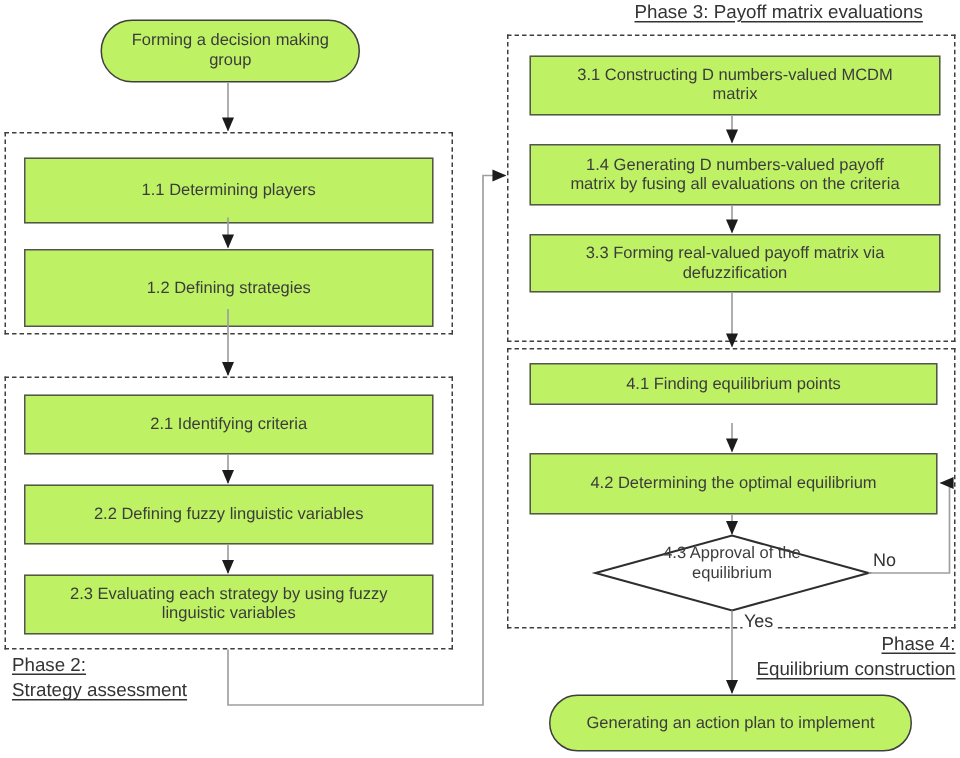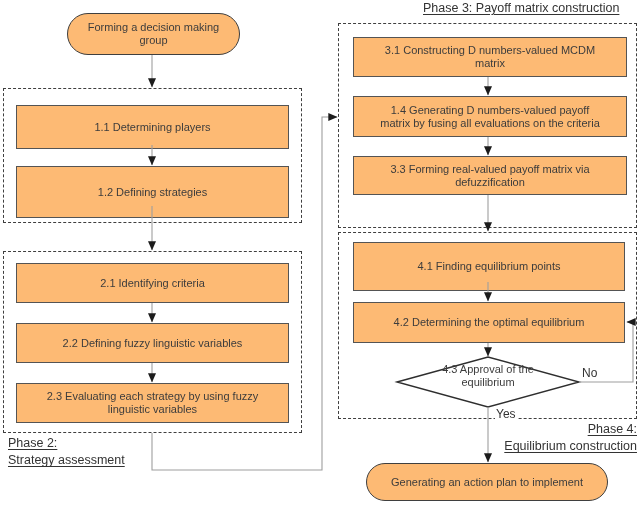--- a/index.html
+++ b/index.html
@@ -9,21 +9,21 @@
     width: 640px;
     height: 505px;
     background: #ffffff;
     font-family: "Liberation Sans", sans-serif;
     color: #3c3c3c;
     overflow: hidden;
   }
   .box {
     position: absolute;
     border: 1.4px solid #545454;
-    background: #fdba74;
+    background: #bef264;
     display: flex;
     align-items: center;
     justify-content: center;
     text-align: center;
     font-size: 11px;
     line-height: 1.18;
     white-space: pre-line;
     z-index: 1;
     padding: 12px 6px;
   }
@@ -97,26 +97,26 @@
   <div class="box" style="left:16px; top:383px; width:273px; height:40px;">2.3 Evaluating each strategy by using fuzzy
 linguistic variables</div>
 
   <div class="box" style="left:353px; top:37px; width:274px; height:40px;">3.1 Constructing D numbers-valued MCDM
 matrix</div>
   <div class="box" style="left:353px; top:96px; width:274px; height:41px;">1.4 Generating D numbers-valued payoff
 matrix by fusing all evaluations on the criteria</div>
   <div class="box" style="left:353px; top:156px; width:274px; height:39px;">3.3 Forming real-valued payoff matrix via
 defuzzification</div>
 
-  <div class="box" style="left:353px; top:242px; width:272px; height:49px;text-align:right;">4.1 Finding equilibrium points</div>
+  <div class="box" style="left:353px; top:242px; width:272px; height:28px;text-align:right;">4.1 Finding equilibrium points</div>
   <div class="box" style="left:353px; top:302px; width:272px; height:41px;">4.2 Determining the optimal equilibrium</div>
 
   <div class="phase-label" style="left:8px; top:435px;">Phase 2:
 Strategy assessment</div>
-  <div class="phase-label" style="left:423px; top:0px;">Phase 3: Payoff matrix construction</div>
+  <div class="phase-label" style="left:423px; top:0px;">Phase 3: Payoff matrix evaluations</div>
   <div class="phase-label" style="right:3px; top:421px; text-align:right;">Phase 4:
 Equilibrium construction</div>
 
   <svg class="connector-layer" viewBox="0 0 640 505" xmlns="http://www.w3.org/2000/svg">
     <defs>
       <marker id="ah" markerUnits="userSpaceOnUse" markerWidth="10" markerHeight="10" viewBox="0 0 10 10" refX="9" refY="5" orient="auto">
         <path d="M0.3,1 L9.6,5 L0.3,9 z" fill="#1c1c1c"></path>
       </marker>
     </defs>
 

